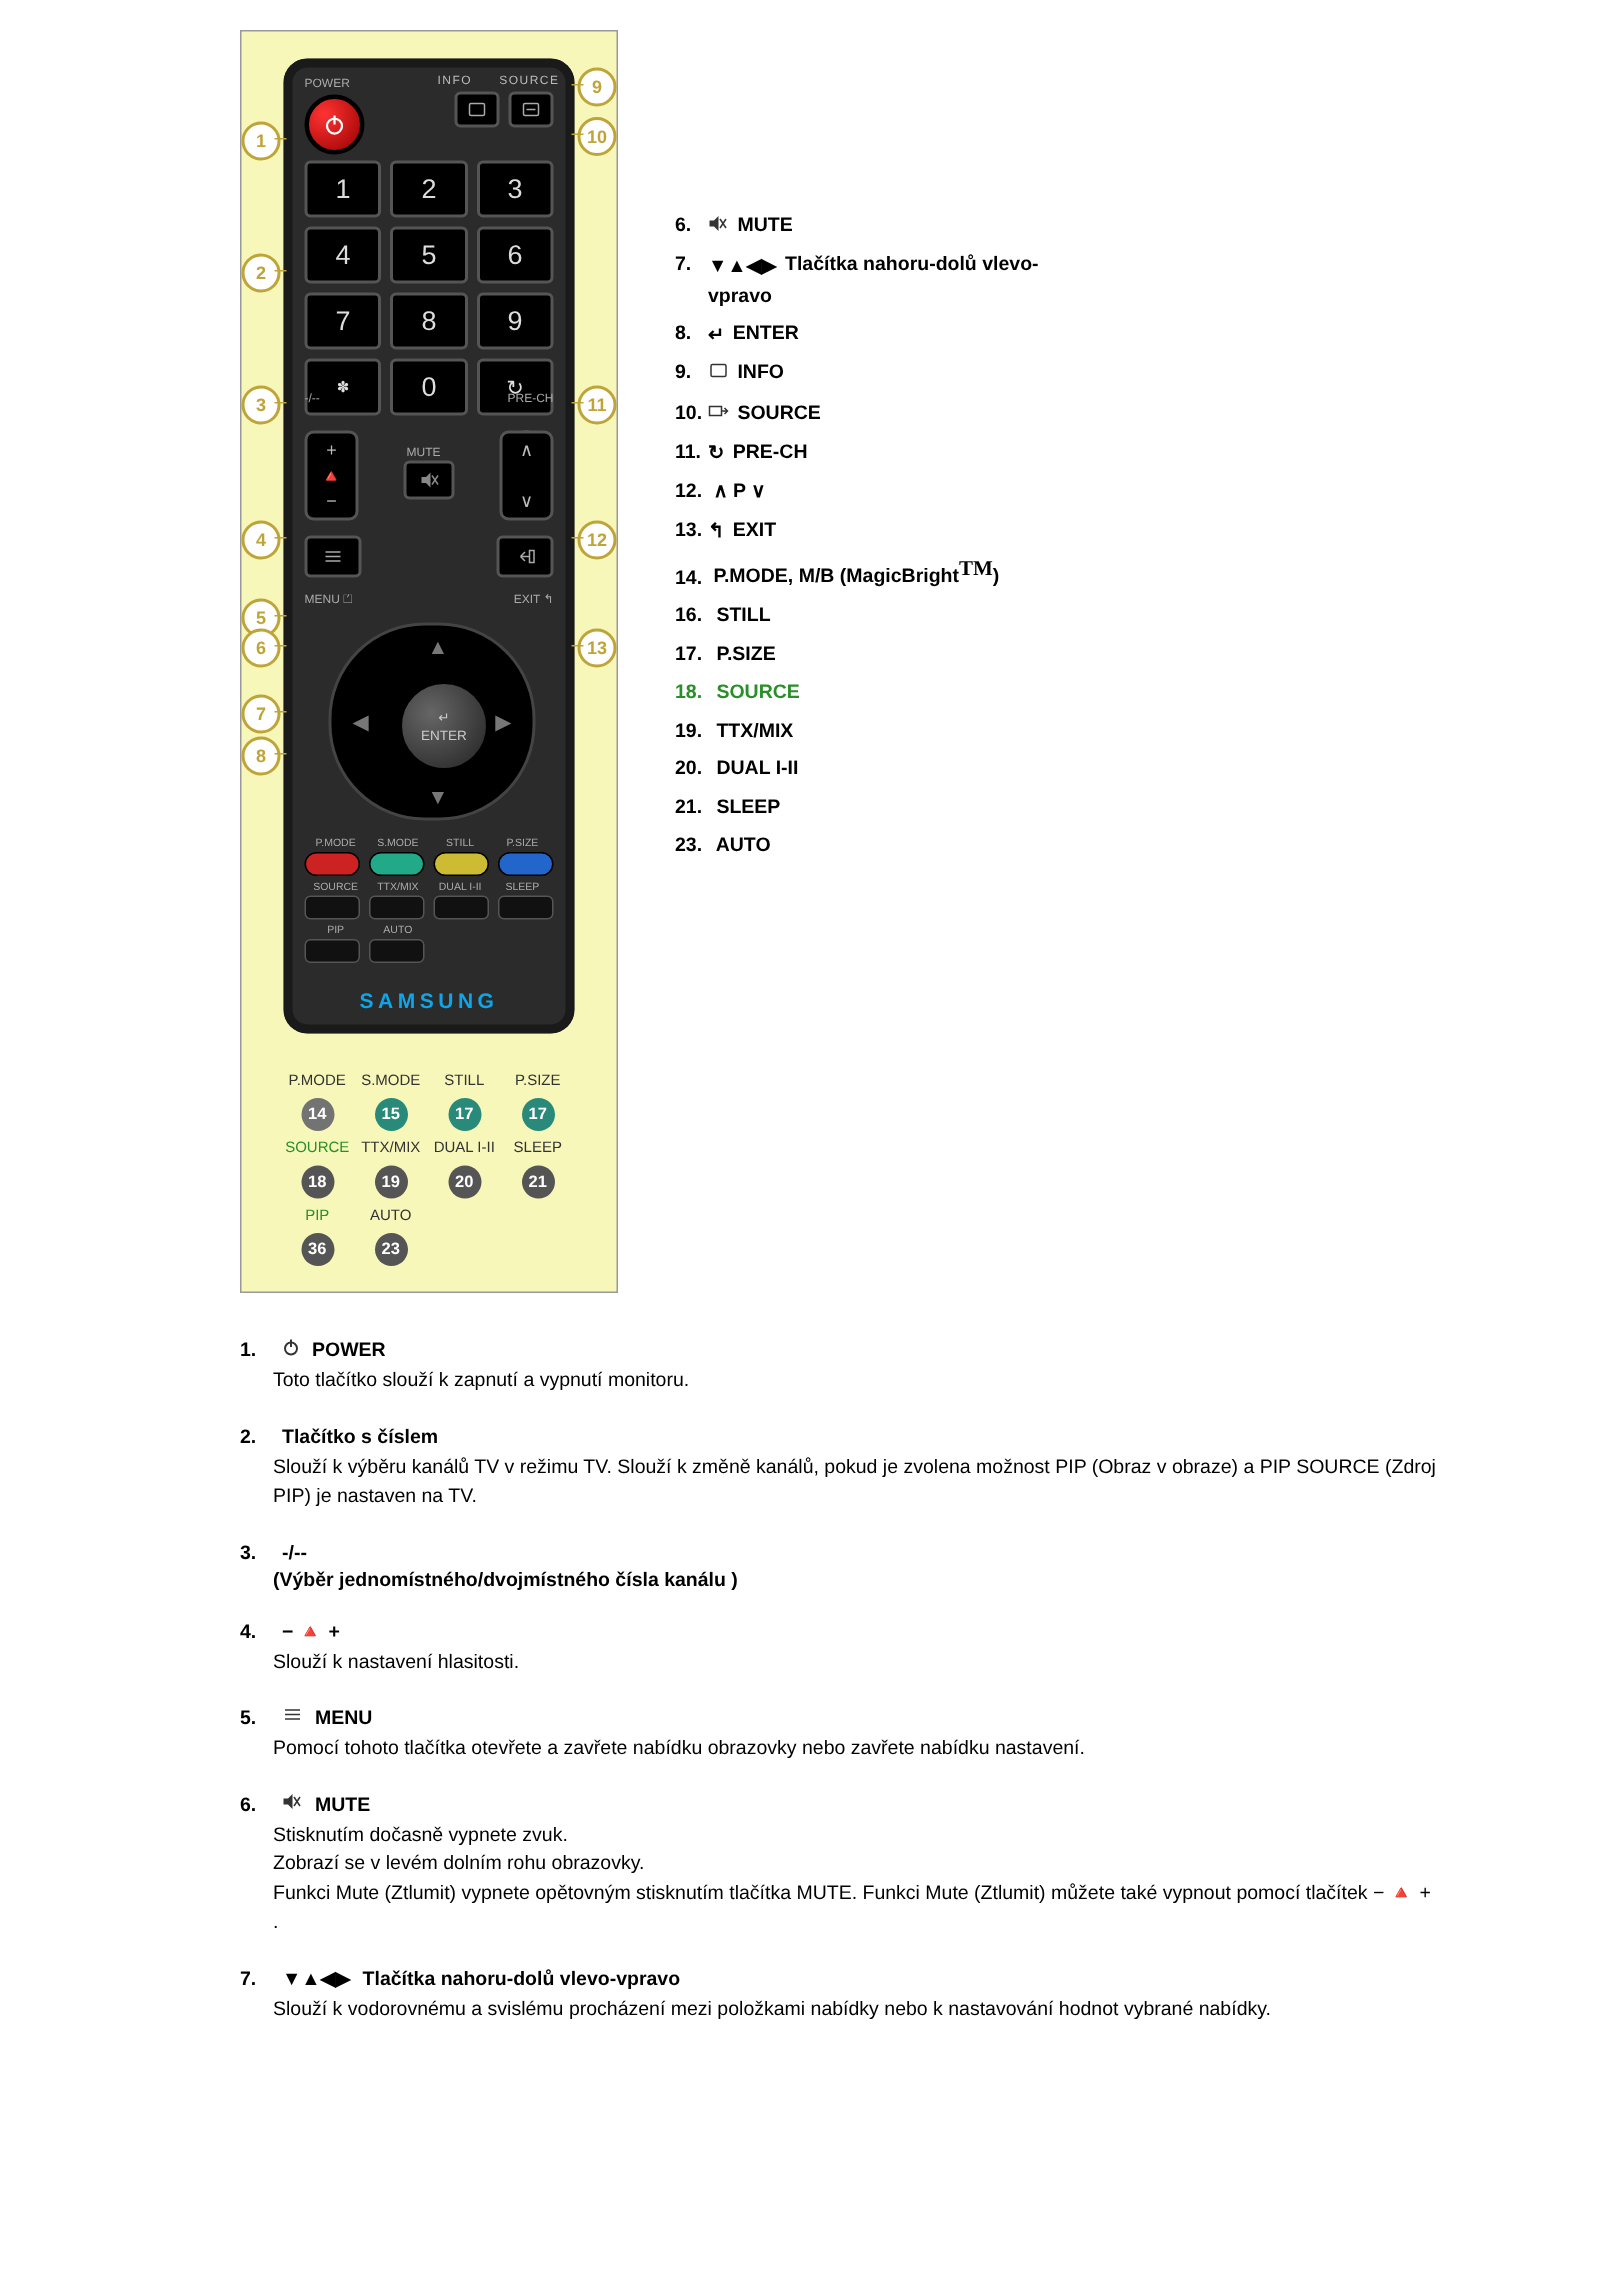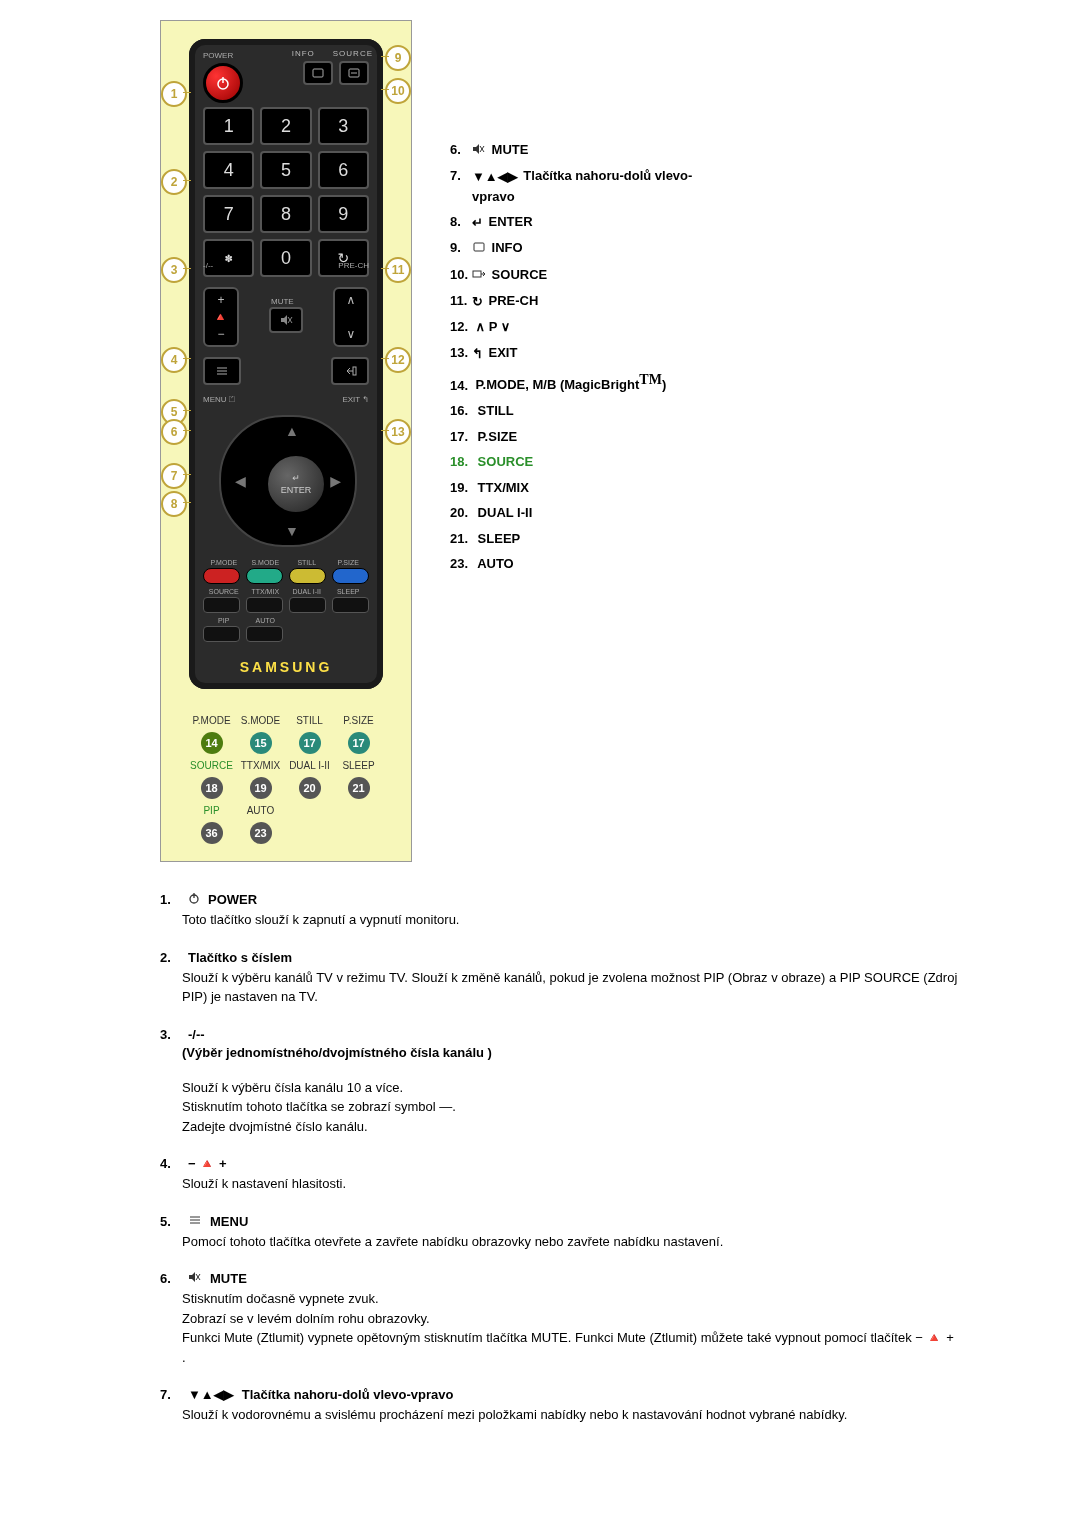--- a/index.html
+++ b/index.html
@@ -149,21 +149,21 @@
   .czrow {
     display:grid; grid-template-columns:repeat(4,1fr); gap:6px;
   }
   .pill {
     height:14px; border-radius:8px; border:1px solid #000;
   }
   .pill.red{background:#c22;} .pill.green{background:#2a8;} .pill.yellow{background:#cb3;} .pill.blue{background:#26c;}
   .hex { height:14px; background:#111; border:1px solid #555; border-radius:4px; }
   .logo {
     position:absolute; bottom:14px; left:0; right:0; text-align:center;
-    color:#fde047; font-size:14px; letter-spacing:3px; font-weight:bold;
+    color:#0ea5e9; font-size:14px; letter-spacing:3px; font-weight:bold;
   }
   .callout {
     position:absolute; width:22px; height:22px;
     border-radius:50%; border:2px solid;
     font-size:12px; font-weight:bold;
     display:flex;align-items:center;justify-content:center;
     background:#fff;
   }
   .callout.gold { border-color:#bfa43a; color:#bfa43a; }
   .line {
@@ -175,21 +175,21 @@
     text-align:center; row-gap:6px;
     font-size:10px;
   }
   .lower-labels-block .lbl { color:#333; }
   .lower-labels-block .lbl.green { color:#2a8f2a; }
   .lower-labels-block .cn {
     width:22px;height:22px;border-radius:50%;margin:0 auto;
     display:flex;align-items:center;justify-content:center;
     font-size:11px;font-weight:bold;color:#fff;
   }
-  .cn.red{background:#4d7c0f;} .cn.teal{background:#2a8a7a;} .cn.gray{background:#555;}
+  .cn.red{background:#737373;} .cn.teal{background:#2a8a7a;} .cn.gray{background:#555;}
 
   .side-list {
     flex:1;
     padding-top: 120px;
     font-size: 13px;
   }
   .side-list ol { list-style:none; padding:0; margin:0; }
   .side-list li { margin-bottom:6px; line-height:1.5; font-weight:bold; }
   .side-list li.green { color:#2a8f2a; }
   .side-list .num { display:inline-block; width:22px; }
@@ -197,21 +197,21 @@
     display:inline-block; vertical-align:middle; margin-right:2px;
   }
 
   .desc-list {
     margin: 30px 60px 0 100px;
   }
   .desc-item { margin-bottom: 20px; }
   .desc-item .head { font-weight:bold; margin-bottom:3px; display:flex; gap:6px; align-items:center; }
   .desc-item .head .numlab { width:22px; }
   .desc-item .body { margin-left: 22px; line-height:1.5; }
-  .subhead { font-weight:bold; margin-left:22px; margin-bottom:18px; }
+  .subhead { font-weight:bold; margin-left:22px; margin-bottom:3px; }
 
   .tm { font-size:14px; vertical-align:super;font-family:Liberation Serif, serif; }
 </style>
 </head>
 <body>
 
 <div class="page">
   <div class="top-area">
     <div class="remote-col">
       <div class="diagram">
@@ -467,21 +467,20 @@
           <span>Tlačítko s číslem</span>
         </div>
         <div class="body">Slouží k výběru kanálů TV v režimu TV. Slouží k změně kanálů, pokud je zvolena možnost PIP (Obraz v obraze) a PIP SOURCE (Zdroj PIP) je nastaven na TV.</div>
       </div>
       <div class="desc-item">
         <div class="head">
           <span class="numlab">3.</span>
           <span>-/--</span>
         </div>
         <div class="subhead">(Výběr jednomístného/dvojmístného čísla kanálu )</div>
-        <div class="body">Slouží k výběru čísla kanálu 10 a více.<br>Stisknutím tohoto tlačítka se zobrazí symbol —.<br>Zadejte dvojmístné číslo kanálu.</div>
       </div>
       <div class="desc-item">
         <div class="head">
           <span class="numlab">4.</span>
           <span class="icon-inline"><span>− 🔺 +</span></span>
           <span></span>
         </div>
         <div class="body">Slouží k nastavení hlasitosti.</div>
       </div>
       <div class="desc-item">

